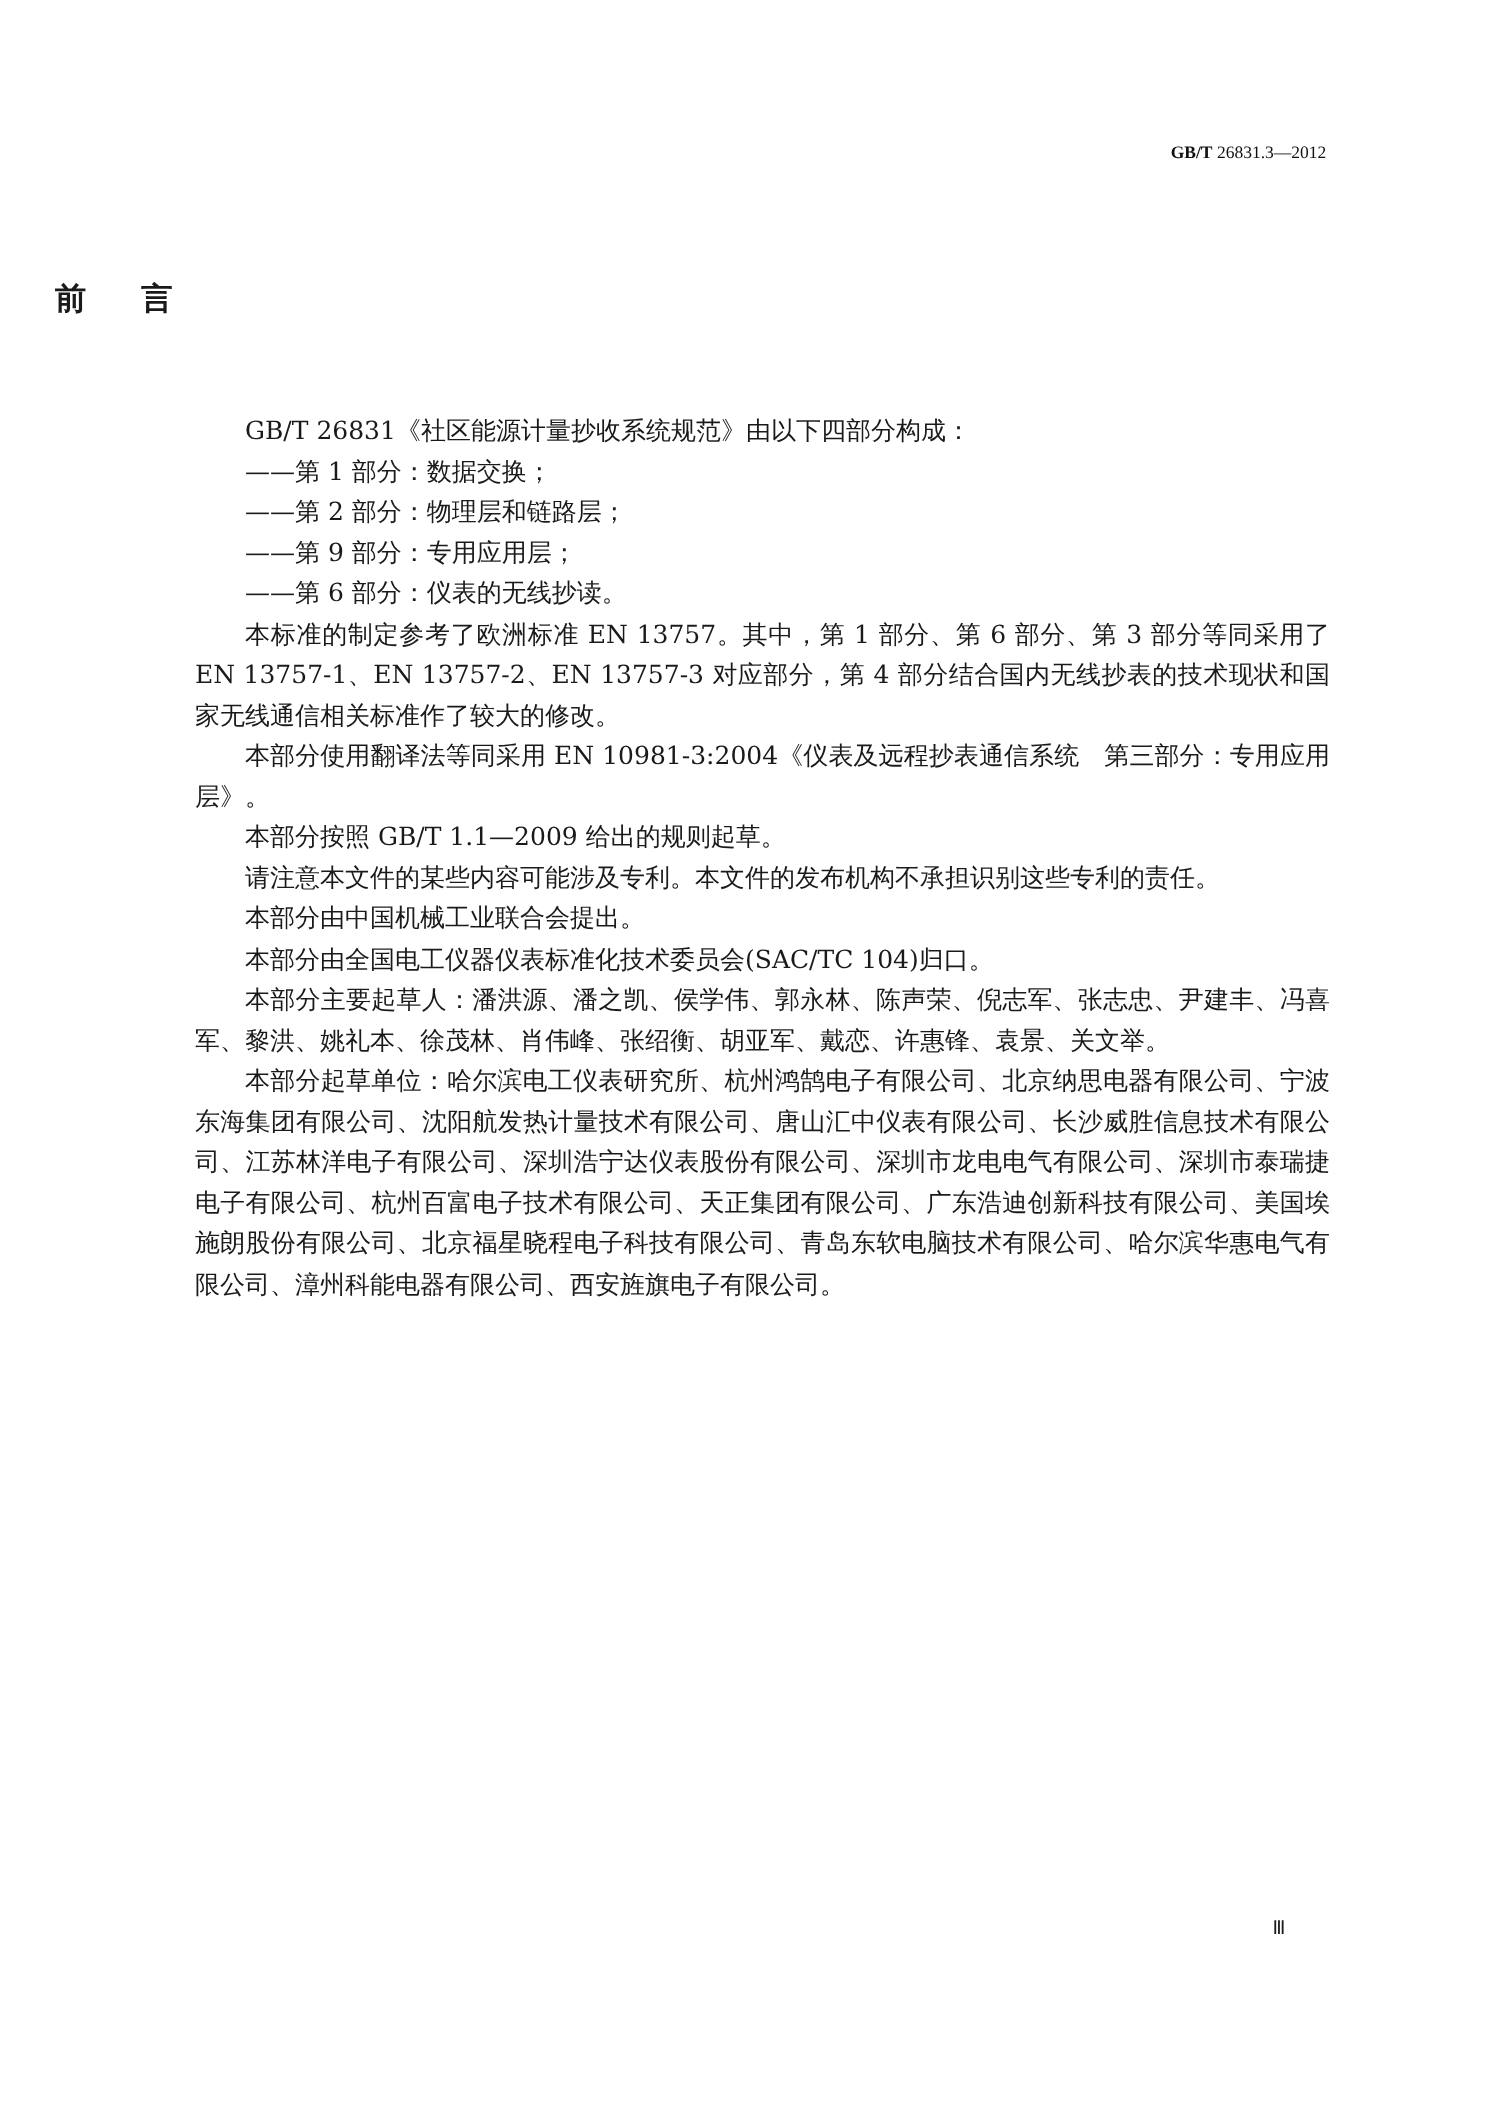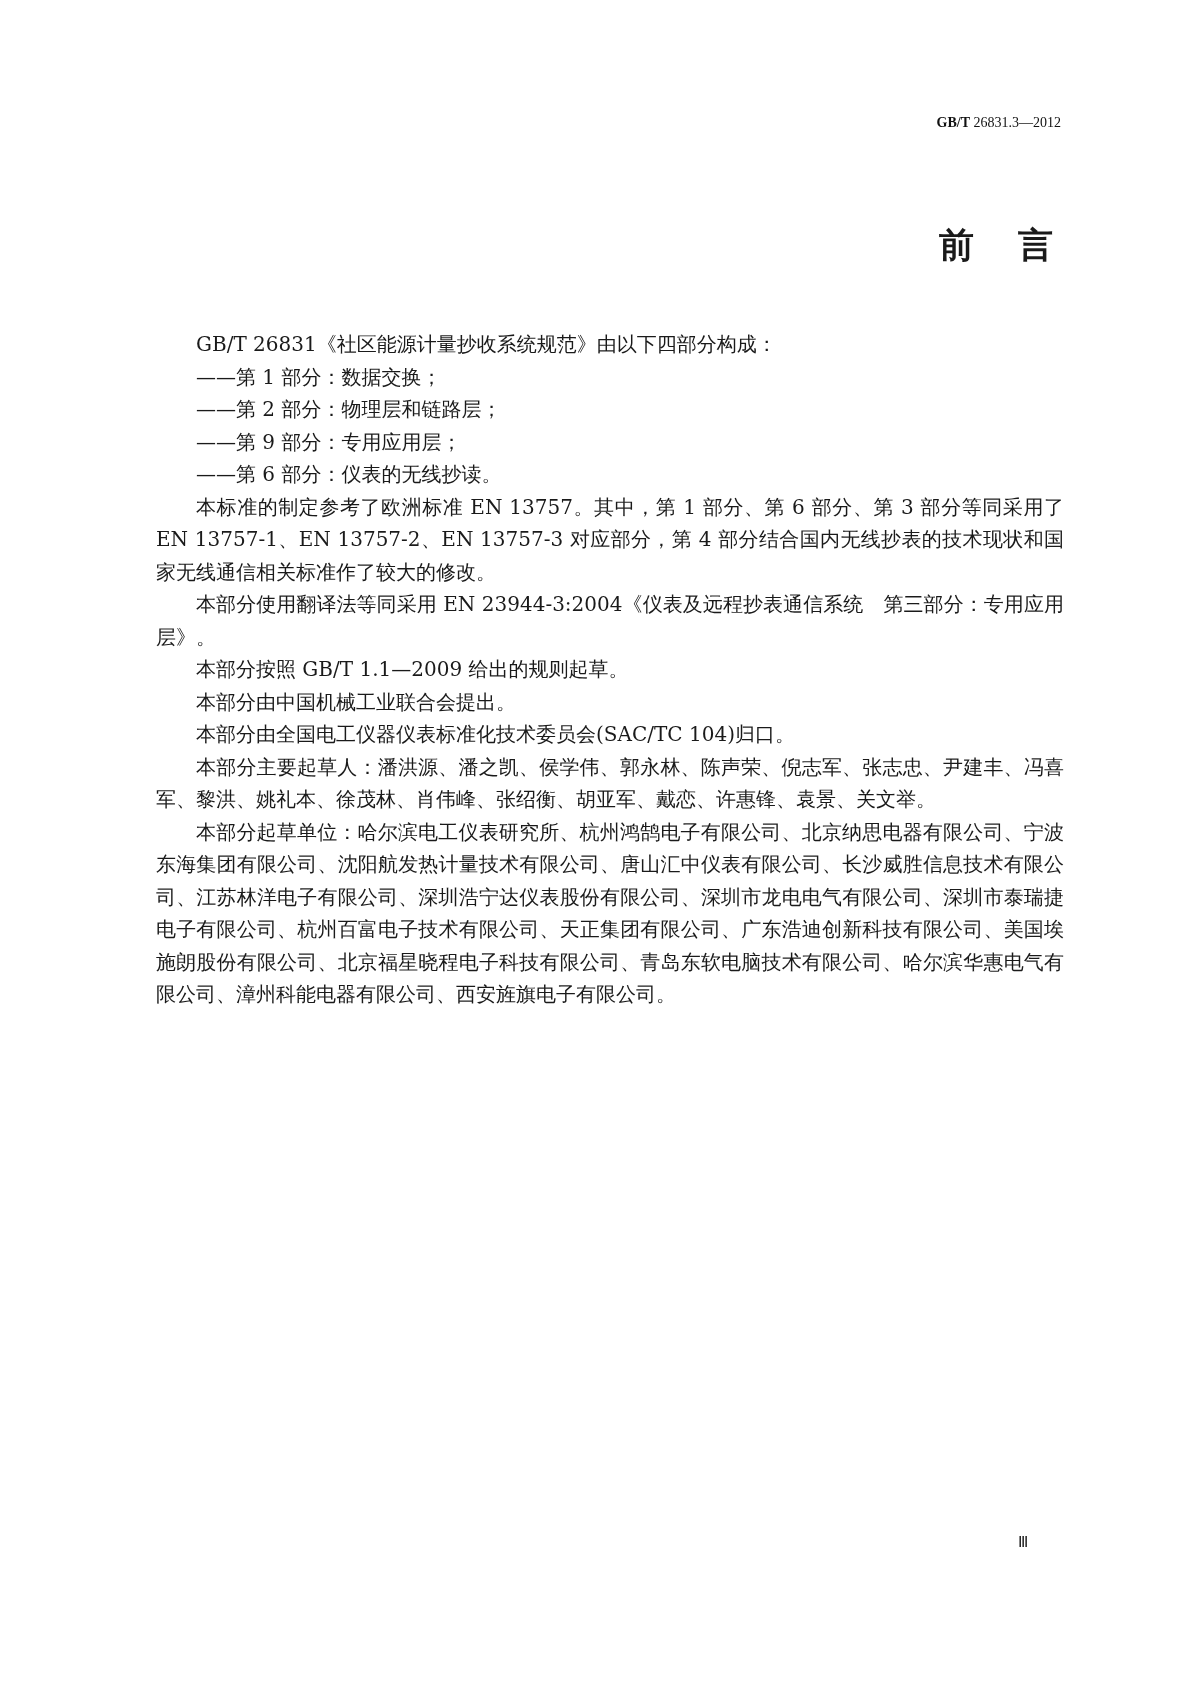--- a/index.html
+++ b/index.html
@@ -7,22 +7,22 @@
       width: 1191px; height: 1684px; position: relative; overflow: hidden;
       font-family: "DejaVu Serif", "Liberation Serif", serif;
       color: #1a1a1a;
     }
     .std-code {
       position: absolute; right: 130px; top: 115px;
       font-family: "Liberation Serif", serif; font-size: 14px; color: #111;
     }
     .std-code .prefix { font-weight: bold; }
     .title {
-      position: absolute; left: 0; width: 1097px; top: 222px; text-align: right;
-      font-family: "DejaVu Sans", sans-serif; font-weight: bold; font-size: 35px;
+      position: absolute; left: 0; width: 1097px; top: 222px; text-align: left;
+      font-family: "DejaVu Sans", sans-serif; font-weight: bold; font-size: 25px;
       letter-spacing: 44px; padding-left: 44px; box-sizing: border-box;
     }
     .body {
       position: absolute; left: 156px; top: 328px; width: 908px;
       font-size: 20px; line-height: 32.5px;
     }
     .p { text-indent: 2em; margin: 0; text-align: justify; }
     .li { margin: 0; text-indent: 0; padding-left: 2em; }
     .page-num {
       position: absolute; left: 1018px; top: 1533px;
@@ -39,21 +39,22 @@
 
 <div class="title">前言</div>
 
 <div class="body">
   <p class="p">GB/T 26831《社区能源计量抄收系统规范》由以下四部分构成：</p>
   <p class="li">——第 1 部分：数据交换；</p>
   <p class="li">——第 2 部分：物理层和链路层；</p>
   <p class="li">——第 9 部分：专用应用层；</p>
   <p class="li">——第 6 部分：仪表的无线抄读。</p>
   <p class="p">本标准的制定参考了欧洲标准 EN 13757。其中，第 1 部分、第 6 部分、第 3 部分等同采用了 EN 13757-1、EN 13757-2、EN 13757-3 对应部分，第 4 部分结合国内无线抄表的技术现状和国家无线通信相关标准作了较大的修改。</p>
-  <p class="p">本部分使用翻译法等同采用 EN 23944-3:2004《仪表及远程抄表通信系统　第三部分：专用应用层》。</p>
+  <p class="p">本部分使用翻译法等同采用 EN 10981-3:2004《仪表及远程抄表通信系统　第三部分：专用应用层》。</p>
   <p class="p">本部分按照 GB/T 1.1—2009 给出的规则起草。</p>
+  <p class="p">请注意本文件的某些内容可能涉及专利。本文件的发布机构不承担识别这些专利的责任。</p>
   <p class="p">本部分由中国机械工业联合会提出。</p>
   <p class="p">本部分由全国电工仪器仪表标准化技术委员会(SAC/TC 104)归口。</p>
   <p class="p">本部分主要起草人：潘洪源、潘之凯、侯学伟、郭永林、陈声荣、倪志军、张志忠、尹建丰、冯喜军、黎洪、姚礼本、徐茂林、肖伟峰、张绍衡、胡亚军、戴恋、许惠锋、袁景、关文举。</p>
   <p class="p">本部分起草单位：哈尔滨电工仪表研究所、杭州鸿鹄电子有限公司、北京纳思电器有限公司、宁波东海集团有限公司、沈阳航发热计量技术有限公司、唐山汇中仪表有限公司、长沙威胜信息技术有限公司、江苏林洋电子有限公司、深圳浩宁达仪表股份有限公司、深圳市龙电电气有限公司、深圳市泰瑞捷电子有限公司、杭州百富电子技术有限公司、天正集团有限公司、广东浩迪创新科技有限公司、美国埃施朗股份有限公司、北京福星晓程电子科技有限公司、青岛东软电脑技术有限公司、哈尔滨华惠电气有限公司、漳州科能电器有限公司、西安旌旗电子有限公司。</p>
 </div>
 
 <div class="page-num">Ⅲ</div>
 
 </body></html>

